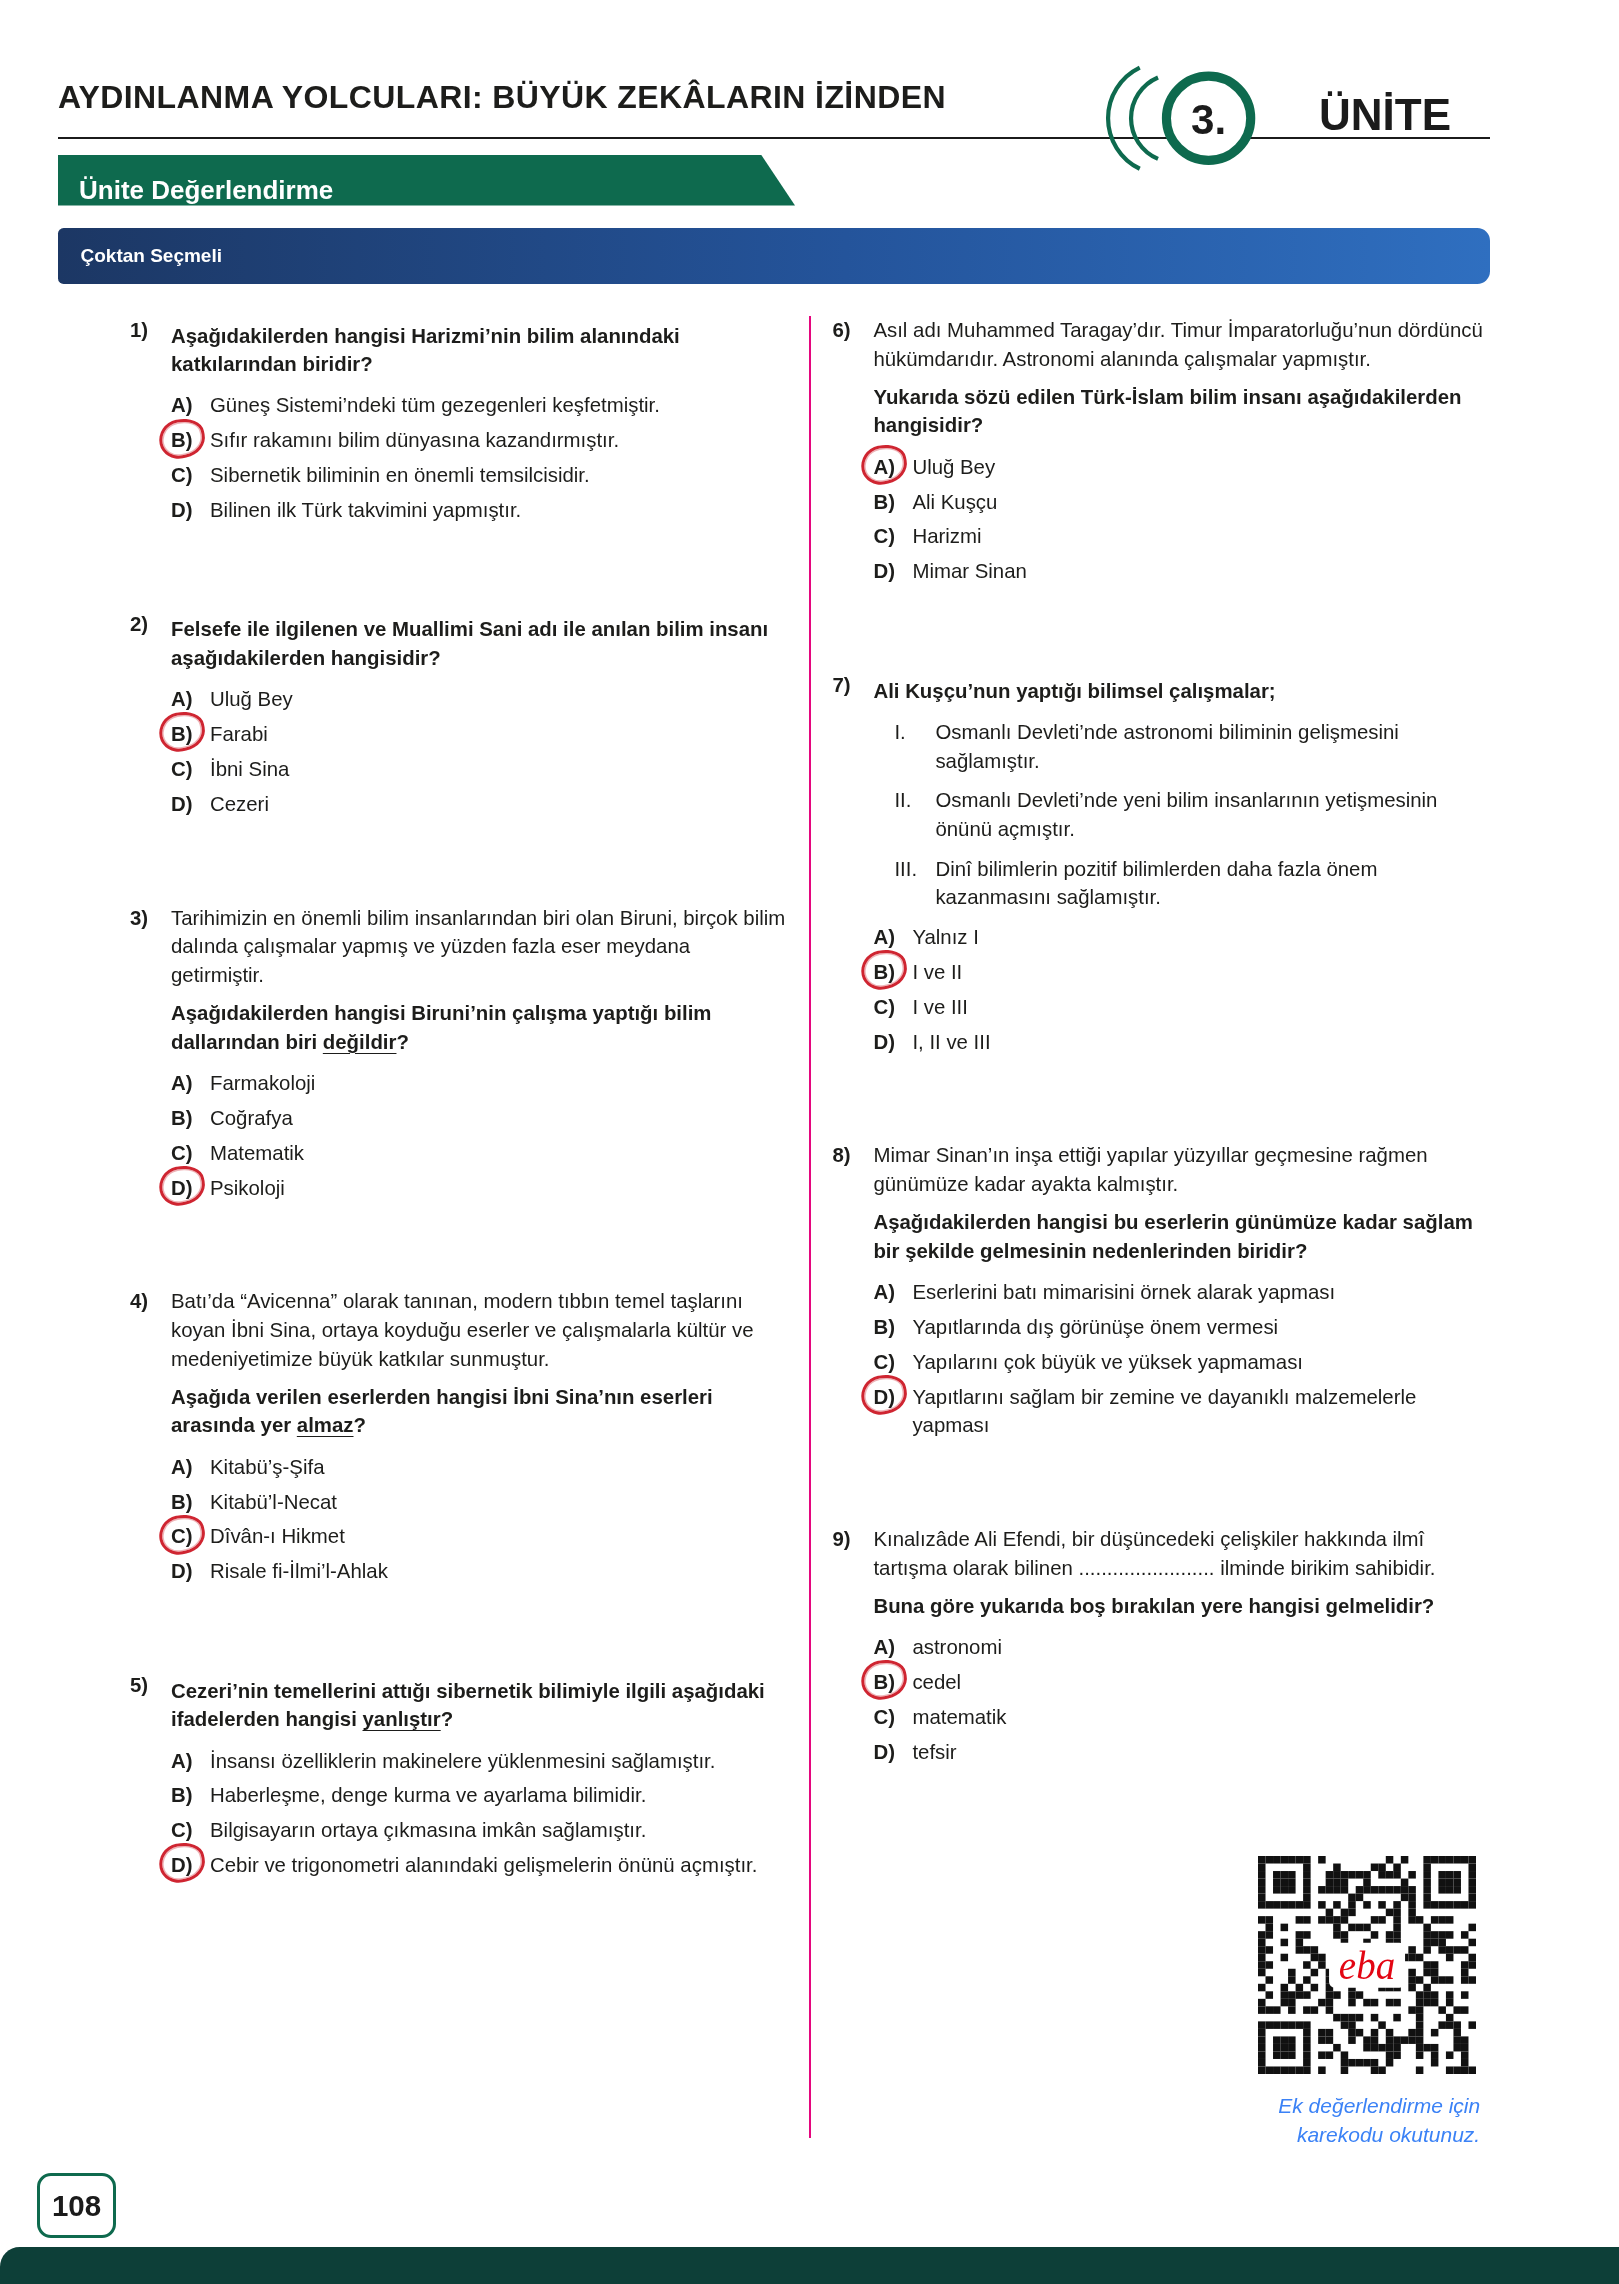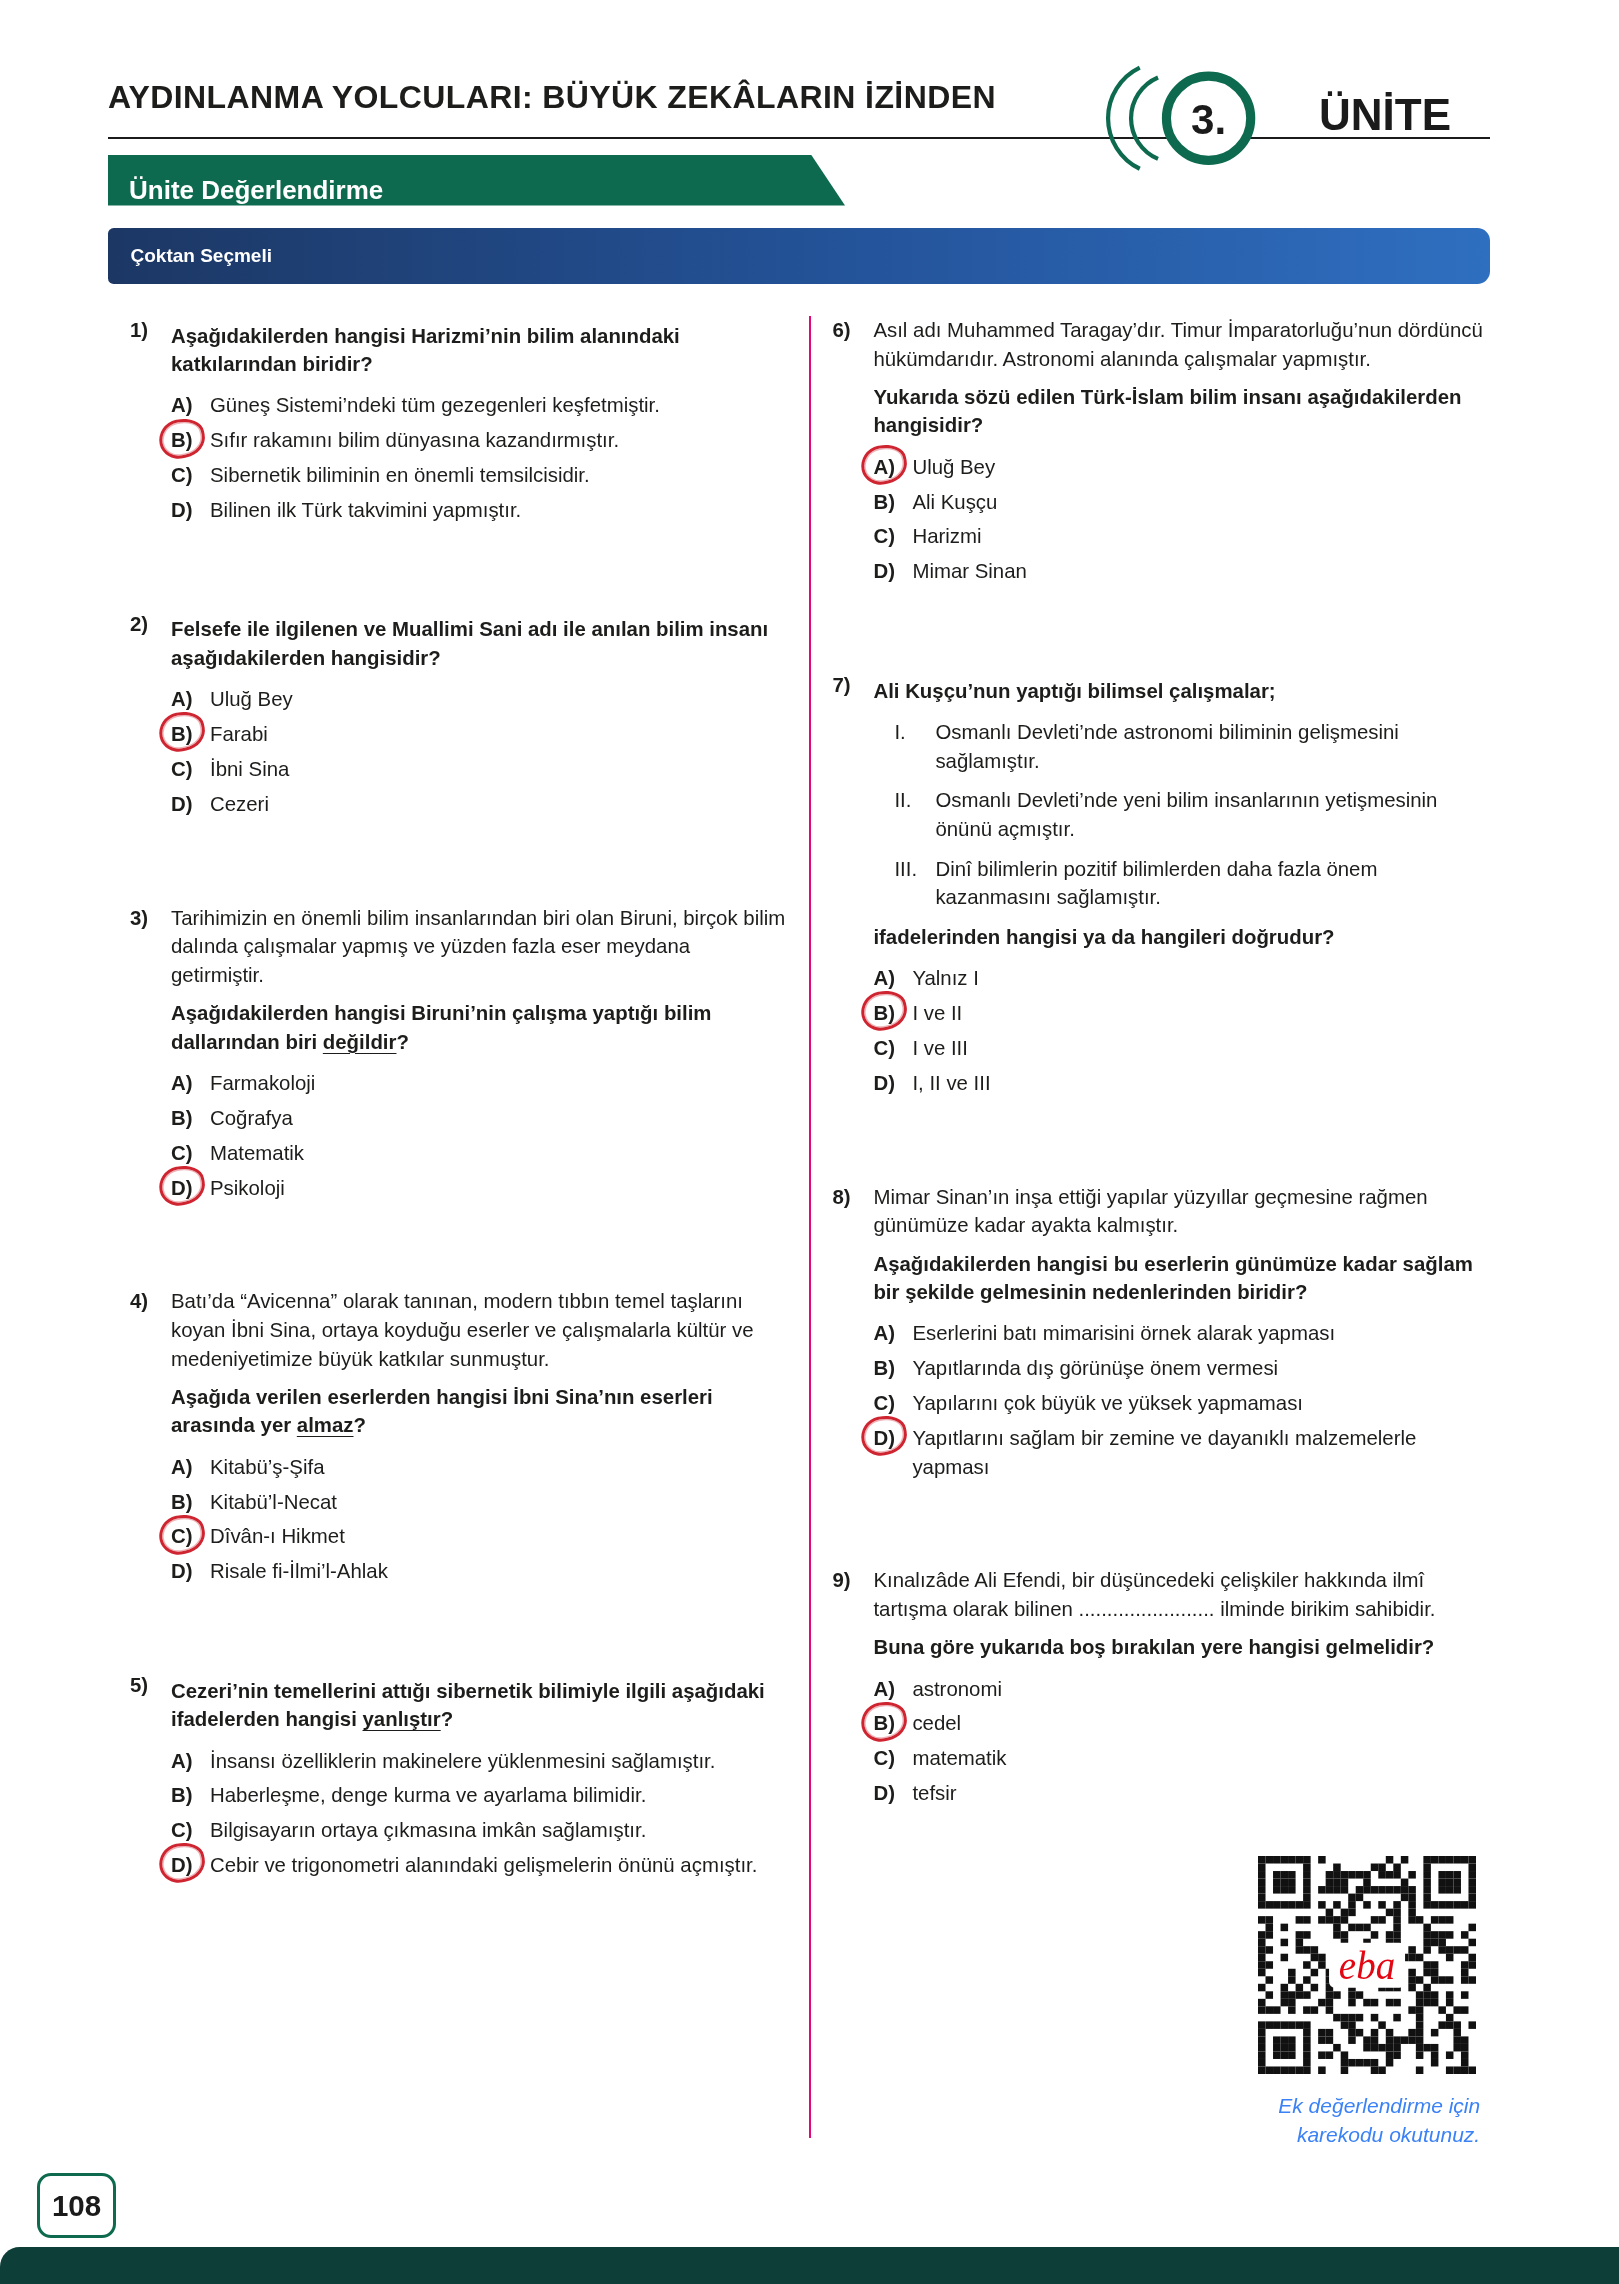--- a/index.html
+++ b/index.html
@@ -1,21 +1,21 @@
 <!DOCTYPE html>
 <html lang="tr" style="font-size:11.2px"><head>
 <meta charset="utf-8">
 <style>
   *{margin:0;padding:0;box-sizing:border-box}
   html,body{background:#ffffff}
   body{font-family:"Liberation Sans", sans-serif; color:#1d1d1b;}
   .page{position:relative;width:1620px;height:2284px;background:#ffffff;overflow:hidden}
 
   
-  .header{position:relative;padding:79px 130px 0 108px}
+  .header{position:relative;padding:79px 130px 0 58px}
   .title-row{position:relative;border-bottom:2.8px solid #1b1b1b;padding-bottom:21px}
   .page-title{font-size:32px;font-weight:700;letter-spacing:0.4px;color:#1d1d1b;max-width:949px}
   .unit-badge{position:absolute;right:225px;top:-24px;line-height:0}
   .unit-label{position:absolute;right:39px;top:11.2px;font-size:44px;font-weight:700;color:#1b1b1b}
 
   .banner-green{margin-top:15.5px;width:737px;height:51px;background:#0e6a4e;color:#ffffff;
     display:flex;align-items:flex-end;padding-left:21px;font-size:26px;font-weight:700;
     clip-path:polygon(0 0, calc(100% - 34px) 0, 100% 100%, 0 100%)}
   .banner-blue{margin-top:22.5px;width:100%;height:56px;color:#ffffff;display:flex;align-items:center;
     padding-left:22.5px;font-size:19px;font-weight:700;border-radius:5.6px 12.7px 12.7px 5.6px;
@@ -251,21 +251,20 @@
                 <span class="rtext"><span>Osmanlı Devleti’nde astronomi biliminin gelişmesini sağlamıştır.</span></span>
               </div>
               <div class="roman">
                 <span class="rlabel">II.</span>
                 <span class="rtext"><span>Osmanlı Devleti’nde yeni bilim insanlarının yetişmesinin önünü açmıştır.</span></span>
               </div>
               <div class="roman">
                 <span class="rlabel">III.</span>
                 <span class="rtext"><span>Dinî bilimlerin pozitif bilimlerden daha fazla önem kazanmasını sağlamıştır.</span></span>
               </div>
-              <p class="para bold"><span>ifadelerinden hangisi ya da hangileri doğrudur?</span></p>
               <div class="options">
                 <div class="option">
                   <span class="olabel">A)</span>
                   <span class="otext">Yalnız I</span>
                 </div>
                 <div class="option">
                   <span class="olabel">B)<span class="pen-circle"></span></span>
                   <span class="otext">I ve II</span>
                 </div>
                 <div class="option">

